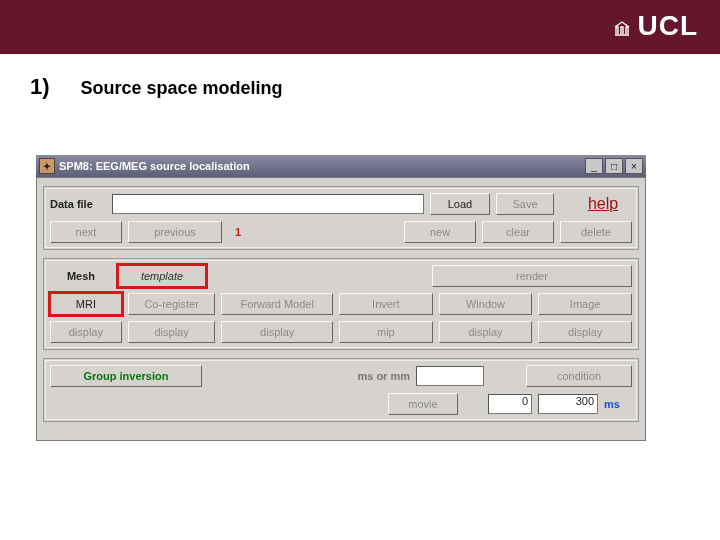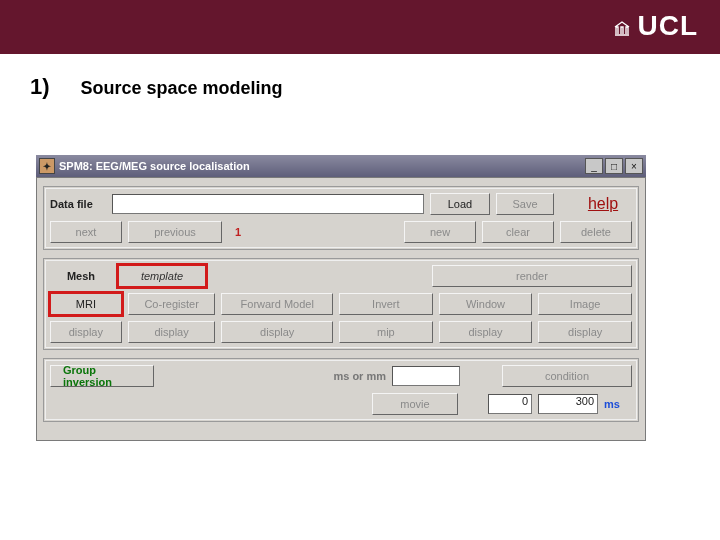--- a/index.html
+++ b/index.html
@@ -116,30 +116,30 @@
         <div class="btn disabled w-md">display</div>
         <div class="btn disabled w-lg">display</div>
         <div class="btn disabled w-sm">mip</div>
         <div class="btn disabled w-sm">display</div>
         <div class="btn disabled w-sm">display</div>
       </div>
     </div>
 
     <div class="panel">
       <div class="row">
-        <div class="btn green" style="width:104px">Group inversion</div>
+        <div class="btn green" style="width:152px">Group inversion</div>
         <div style="flex:1"></div>
         <span class="lbl" style="color:#777">ms or mm</span>
         <div class="inp" style="width:68px"></div>
         <div style="width:30px"></div>
-        <div class="btn disabled" style="width:130px">condition</div>
+        <div class="btn disabled" style="width:106px">condition</div>
       </div>
       <div class="row">
         <div style="flex:1"></div>
-        <div class="btn disabled" style="width:86px">movie</div>
+        <div class="btn disabled" style="width:70px">movie</div>
         <div style="width:18px"></div>
         <div class="inp" style="width:44px;text-align:right">0</div>
         <div class="inp" style="width:60px;text-align:right">300</div>
         <span class="lbl" style="width:28px;color:#1d4ed8">ms</span>
       </div>
     </div>
 
   </div>
 </div>
 

